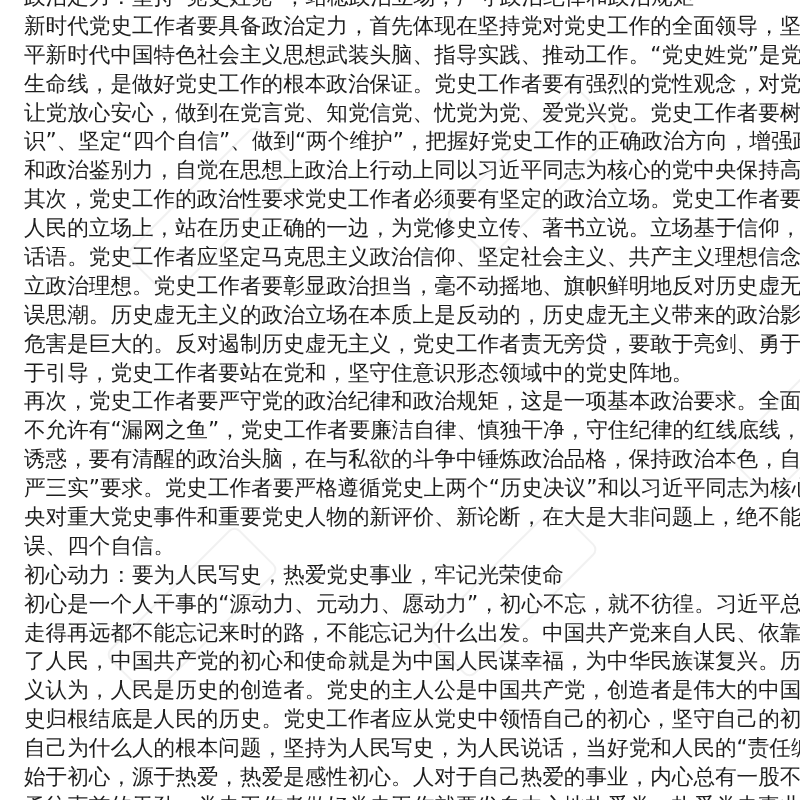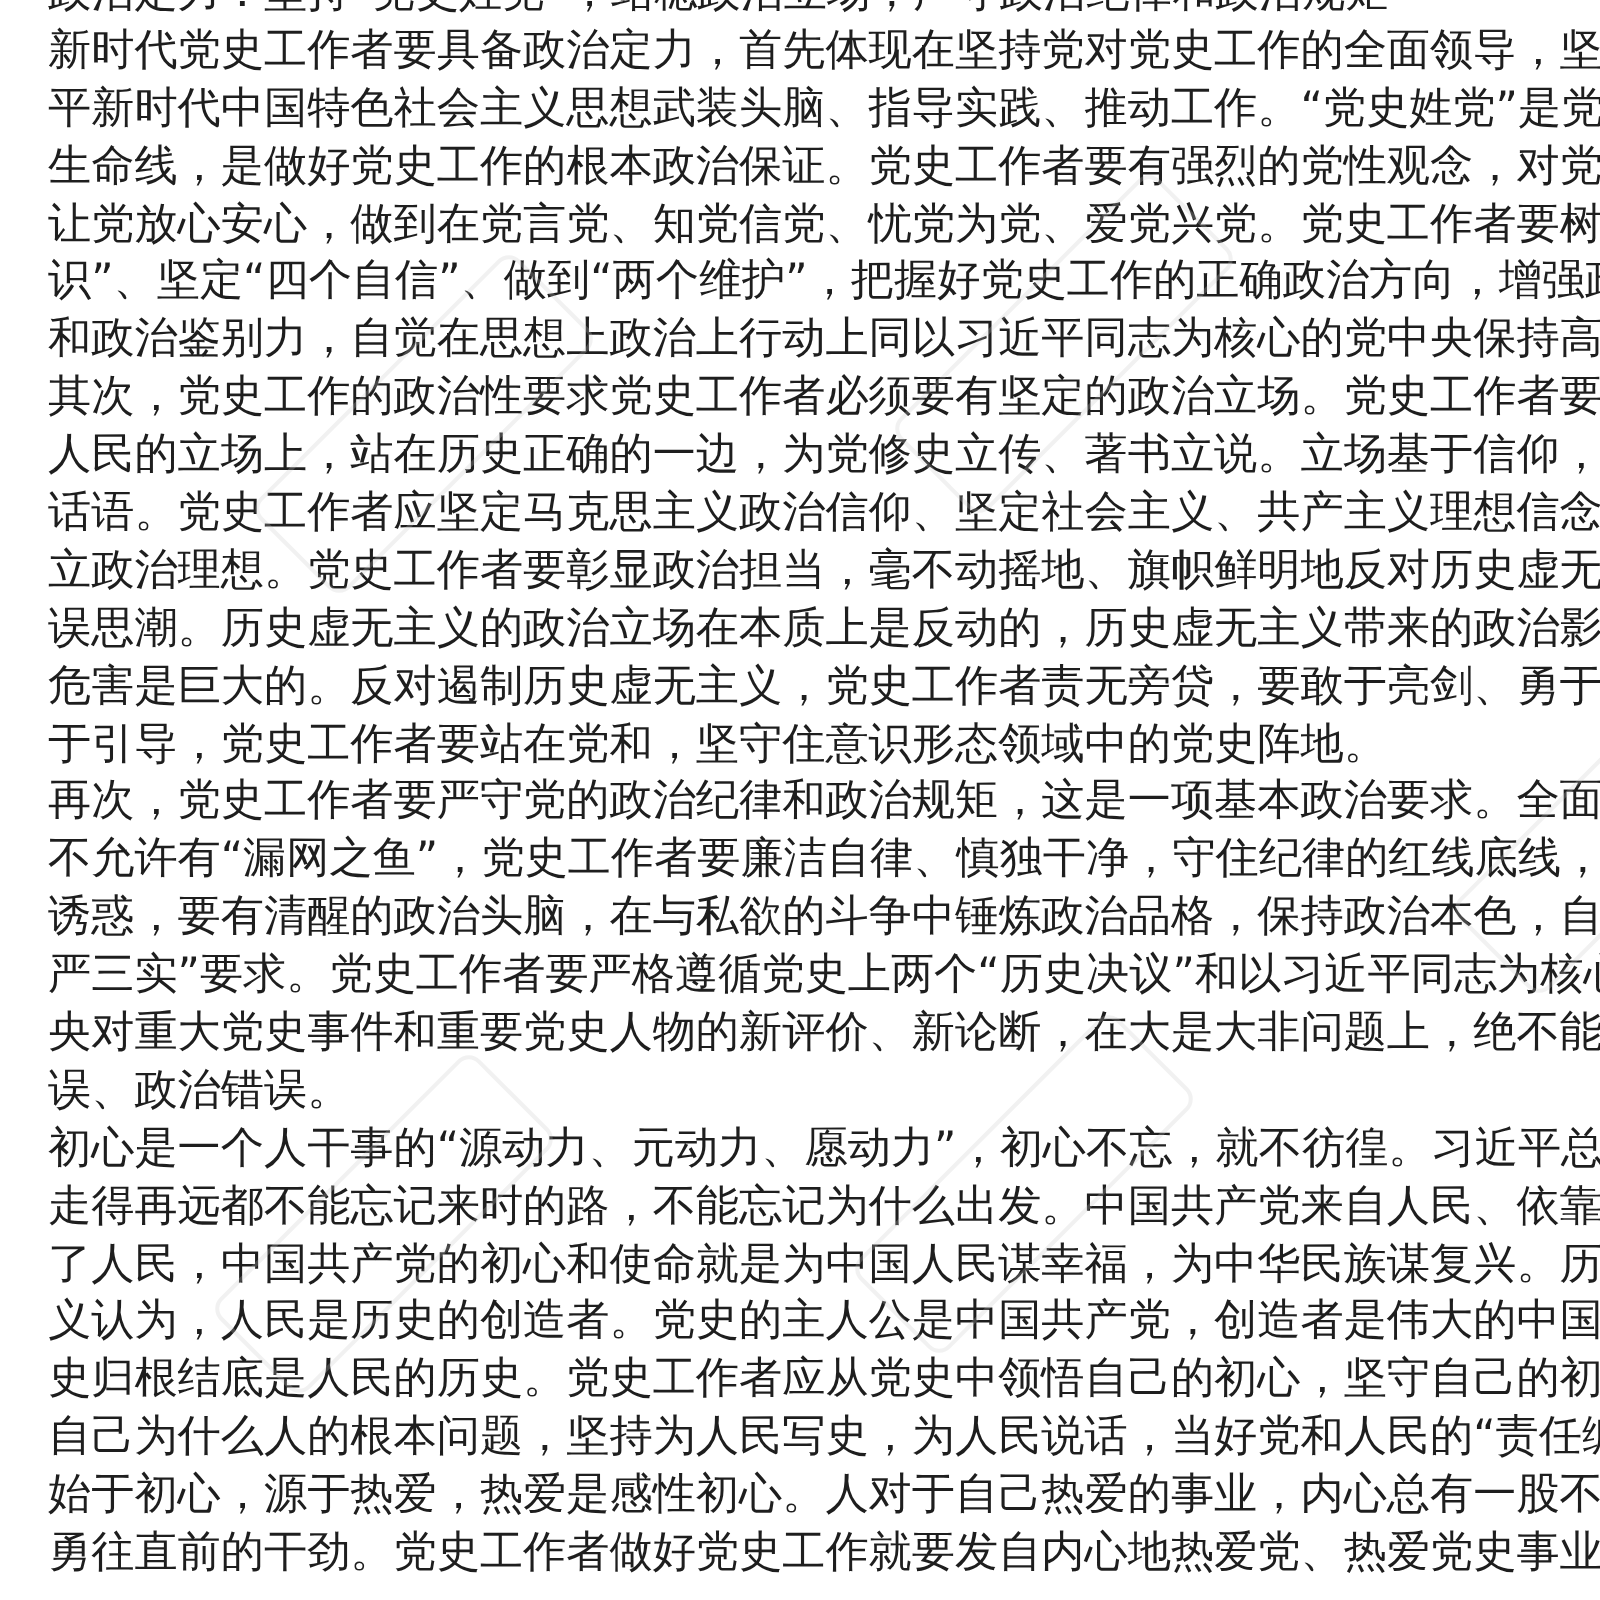--- a/index.html
+++ b/index.html
@@ -56,21 +56,22 @@
   <span class="line">话语。党史工作者应坚定马克思主义政治信仰、坚定社会主义、共产主义理想信念，牢固树</span>
   <span class="line">立政治理想。党史工作者要彰显政治担当，毫不动摇地、旗帜鲜明地反对历史虚无主义的错</span>
   <span class="line">误思潮。历史虚无主义的政治立场在本质上是反动的，历史虚无主义带来的政治影响与政治</span>
   <span class="line">危害是巨大的。反对遏制历史虚无主义，党史工作者责无旁贷，要敢于亮剑、勇于发声、善</span>
   <span class="line">于引导，党史工作者要站在党和，坚守住意识形态领域中的党史阵地。</span>
   <span class="line">再次，党史工作者要严守党的政治纪律和政治规矩，这是一项基本政治要求。全面从严治党</span>
   <span class="line">不允许有“漏网之鱼”，党史工作者要廉洁自律、慎独干净，守住纪律的红线底线，面对各种</span>
   <span class="line">诱惑，要有清醒的政治头脑，在与私欲的斗争中锤炼政治品格，保持政治本色，自觉践行“三</span>
   <span class="line">严三实”要求。党史工作者要严格遵循党史上两个“历史决议”和以习近平同志为核心的党中</span>
   <span class="line">央对重大党史事件和重要党史人物的新评价、新论断，在大是大非问题上，绝不能犯历史错</span>
-  <span class="line">误、政治错误。</span>
+  <span class="line">误、四个自信。</span>
+  <span class="line">初心动力：要为人民写史，热爱党史事业，牢记光荣使命</span>
   <span class="line">初心是一个人干事的“源动力、元动力、愿动力”，初心不忘，就不彷徨。习近平总书记强调，</span>
   <span class="line">走得再远都不能忘记来时的路，不能忘记为什么出发。中国共产党来自人民、依靠人民、为</span>
   <span class="line">了人民，中国共产党的初心和使命就是为中国人民谋幸福，为中华民族谋复兴。历史唯物主</span>
   <span class="line">义认为，人民是历史的创造者。党史的主人公是中国共产党，创造者是伟大的中国人民，党</span>
   <span class="line">史归根结底是人民的历史。党史工作者应从党史中领悟自己的初心，坚守自己的初心，常问</span>
   <span class="line">自己为什么人的根本问题，坚持为人民写史，为人民说话，当好党和人民的“责任编辑”。</span>
   <span class="line">始于初心，源于热爱，热爱是感性初心。人对于自己热爱的事业，内心总有一股不知疲倦、</span>
   <span class="line">勇往直前的干劲。党史工作者做好党史工作就要发自内心地热爱党、热爱党史事业，只有真</span>
 </div>
 

